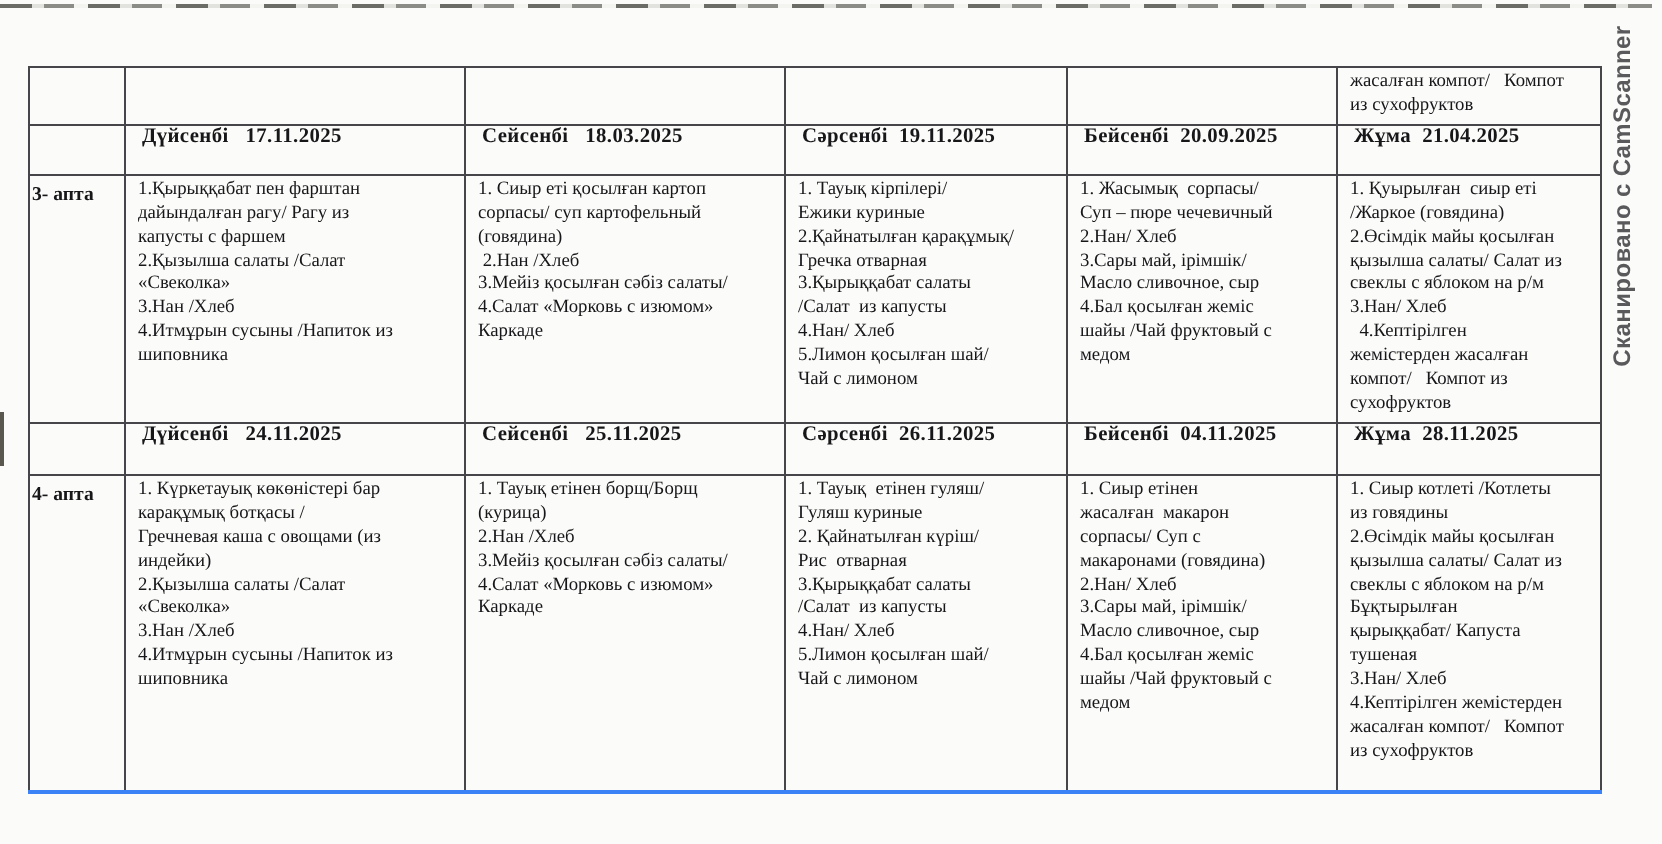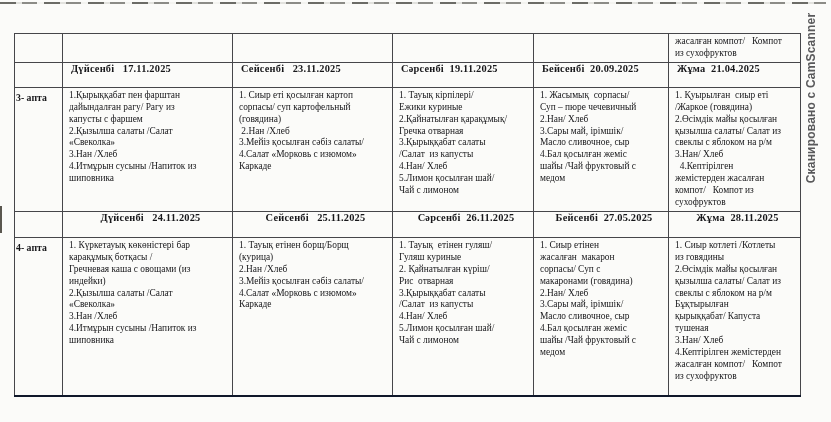--- a/index.html
+++ b/index.html
@@ -45,23 +45,23 @@
     padding: 0 2px 2px 8px;
     letter-spacing: .2px;
   }
   td.lbl {
     font-weight: bold; font-size: 9.8px;
     text-align: left; padding-top: 4px;
   }
   tr.rA { height: 27px; }
   tr.rB { height: 25px; }
   tr.rC { height: 121px; }
-  tr.rD { height: 26px; text-align: center; }
+  tr.rD { height: 26px; }
   tr.rE { height: 159px; }
-  tr.rE td { border-bottom: 2px solid #0f172a; }
+  tr.rE td { border-bottom: 2px solid #3b82f6; }
 
   
   .watermark {
     position: absolute; left: 718px; top: 90px;
     width: 188px; height: 16px;
     transform: rotate(-90deg);
     font-family: "Liberation Sans", sans-serif;
     font-size: 12px; font-weight: bold;
     color: #59595b; letter-spacing: .2px;
     text-align: center;
@@ -93,21 +93,21 @@
       <td class="empty"></td>
       <td class="empty"></td>
       <td class="empty"></td>
       <td class="carry">жасалған компот/   Компот
 из сухофруктов</td>
     </tr>
 
     <tr class="rB">
       <td class="empty"></td>
       <td class="hdr">Дүйсенбі   17.11.2025</td>
-      <td class="hdr">Сейсенбі   23.11.2025</td>
+      <td class="hdr">Сейсенбі   18.03.2025</td>
       <td class="hdr">Сәрсенбі  19.11.2025</td>
       <td class="hdr">Бейсенбі  20.09.2025</td>
       <td class="hdr">Жұма  21.04.2025</td>
     </tr>
 
     <tr class="rC">
       <td class="lbl">3- апта</td>
       <td class="menu">1.Қырыққабат пен фарштан
 дайындалған рагу/ Рагу из
 капусты с фаршем
@@ -150,21 +150,21 @@
 жемістерден жасалған
 компот/   Компот из
 сухофруктов</td>
     </tr>
 
     <tr class="rD">
       <td class="empty"></td>
       <td class="hdr">Дүйсенбі   24.11.2025</td>
       <td class="hdr">Сейсенбі   25.11.2025</td>
       <td class="hdr">Сәрсенбі  26.11.2025</td>
-      <td class="hdr">Бейсенбі  27.05.2025</td>
+      <td class="hdr">Бейсенбі  04.11.2025</td>
       <td class="hdr">Жұма  28.11.2025</td>
     </tr>
 
     <tr class="rE">
       <td class="lbl">4- апта</td>
       <td class="menu">1. Күркетауық көкөністері бар
 карақұмық ботқасы /
 Гречневая каша с овощами (из
 индейки)
 2.Қызылша салаты /Салат

